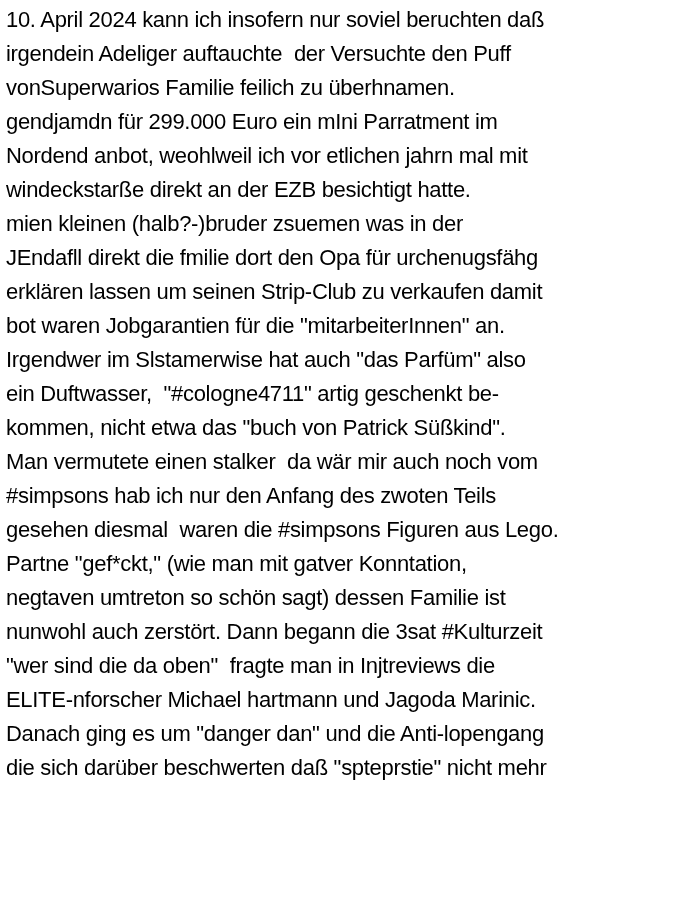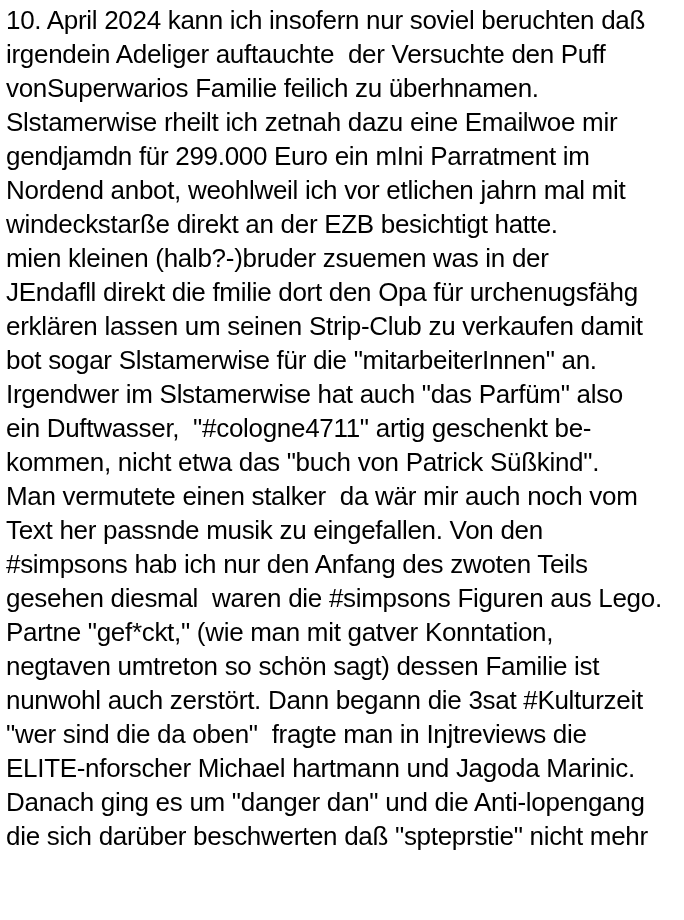--- a/index.html
+++ b/index.html
@@ -11,52 +11,50 @@
     width: 684px;
     height: 920px;
     overflow: hidden;
   }
   .text-page {
     box-sizing: border-box;
     width: 684px;
     height: 920px;
     padding: 3px 0 0 6px;
     font-family: "Liberation Sans", "DejaVu Sans", sans-serif;
-    font-size: 26px;
+    font-size: 22px;
     line-height: 34px;
     font-weight: 400;
     color: #000000;
     letter-spacing: -0.3px;
   }
   .text-line {
     margin: 0;
     padding: 0;
     white-space: pre;
   }
 </style>
 </head>
 <body>
 
 <main class="text-page">
   <p class="text-line">10. April 2024 kann ich insofern nur soviel beruchten daß</p>
   <p class="text-line">irgendein Adeliger auftauchte  der Versuchte den Puff</p>
   <p class="text-line">vonSuperwarios Familie feilich zu überhnamen.</p>
-  <p class="text-line">Slstamerwise rheilt ich zetnah dazu eine Emailwoe mir</p>
   <p class="text-line">gendjamdn für 299.000 Euro ein mIni Parratment im</p>
   <p class="text-line">Nordend anbot, weohlweil ich vor etlichen jahrn mal mit</p>
   <p class="text-line">windeckstarße direkt an der EZB besichtigt hatte.</p>
   <p class="text-line">mien kleinen (halb?-)bruder zsuemen was in der</p>
   <p class="text-line">JEndafll direkt die fmilie dort den Opa für urchenugsfähg</p>
   <p class="text-line">erklären lassen um seinen Strip-Club zu verkaufen damit</p>
-  <p class="text-line">bot sogar Slstamerwise für die "mitarbeiterInnen" an.</p>
+  <p class="text-line">bot waren Jobgarantien für die "mitarbeiterInnen" an.</p>
   <p class="text-line">Irgendwer im Slstamerwise hat auch "das Parfüm" also</p>
   <p class="text-line">ein Duftwasser,  "#cologne4711" artig geschenkt be-</p>
   <p class="text-line">kommen, nicht etwa das "buch von Patrick Süßkind".</p>
   <p class="text-line">Man vermutete einen stalker  da wär mir auch noch vom</p>
-  <p class="text-line">Text her passnde musik zu eingefallen. Von den</p>
   <p class="text-line">#simpsons hab ich nur den Anfang des zwoten Teils</p>
   <p class="text-line">gesehen diesmal  waren die #simpsons Figuren aus Lego.</p>
   <p class="text-line">Partne "gef*ckt," (wie man mit gatver Konntation,</p>
   <p class="text-line">negtaven umtreton so schön sagt) dessen Familie ist</p>
   <p class="text-line">nunwohl auch zerstört. Dann begann die 3sat #Kulturzeit</p>
   <p class="text-line">"wer sind die da oben"  fragte man in Injtreviews die</p>
   <p class="text-line">ELITE-nforscher Michael hartmann und Jagoda Marinic.</p>
   <p class="text-line">Danach ging es um "danger dan" und die Anti-lopengang</p>
   <p class="text-line">die sich darüber beschwerten daß "spteprstie" nicht mehr</p>
 </main>

